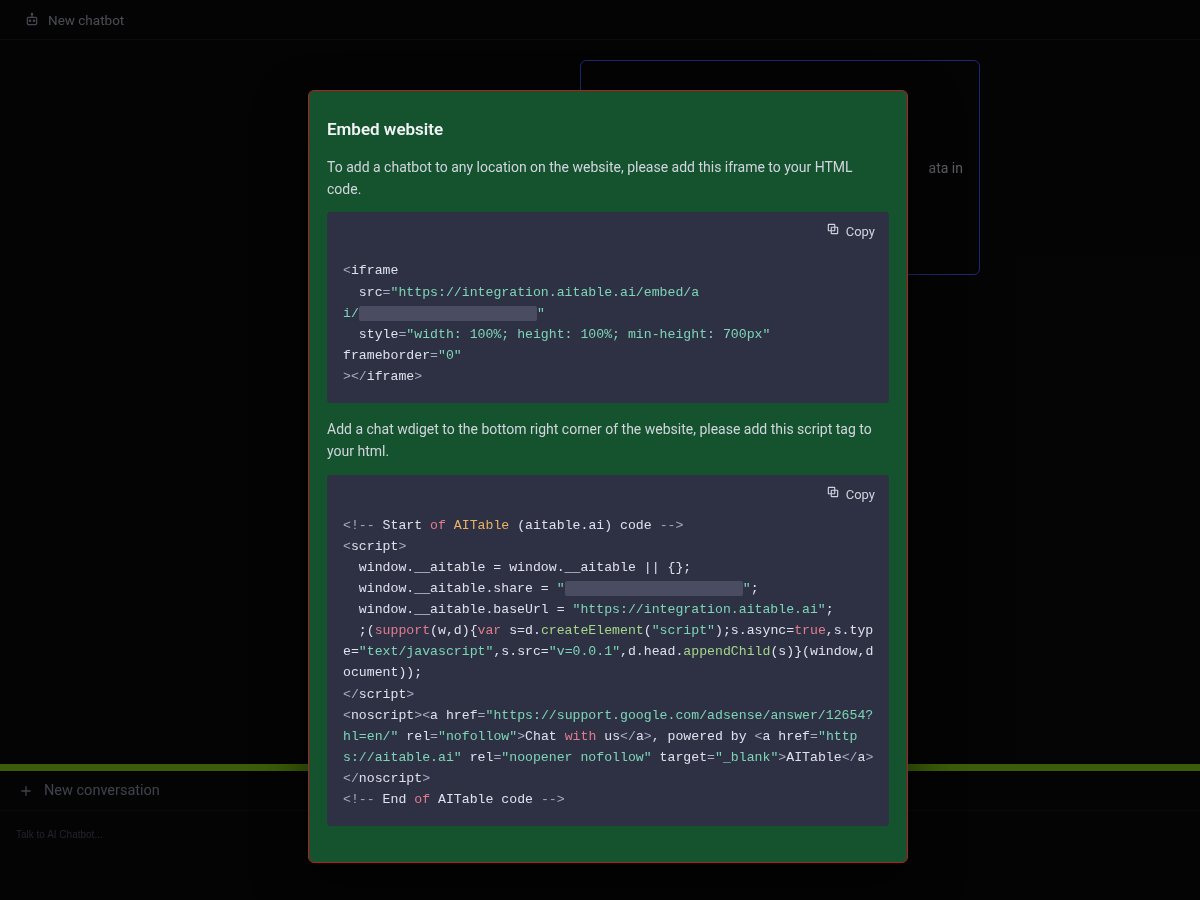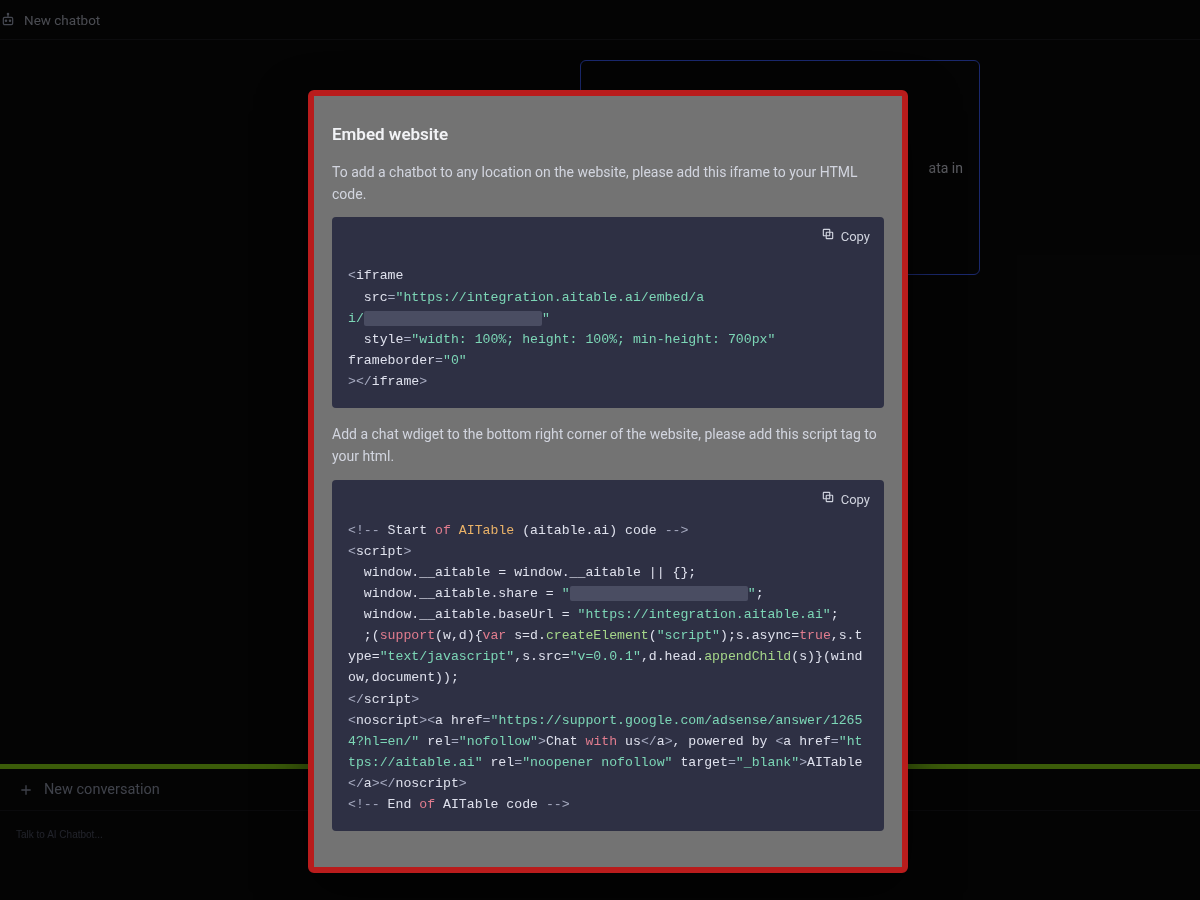--- a/index.html
+++ b/index.html
@@ -12,21 +12,21 @@
 }
 .overlay {
   position: absolute; inset: 0;
   background: rgba(0,0,0,0.55);
   z-index: 5;
 }
 .topbar {
   height: 40px;
   border-bottom: 1px solid #1b1c20;
   display: flex; align-items: center;
-  padding: 0 0;
+  padding: 0 24px;
   gap: 8px;
   color: #a5a8b5;
   font-size: 13.5px;
   position: relative;
   z-index: 1;
 }
 .robot-icon { width: 16px; height: 16px; display: inline-flex; }
 .robot-icon svg { width: 16px; height: 16px; stroke: #9aa0b3; }
 .card {
   position: absolute;
@@ -50,21 +50,21 @@
   bottom: 0; left: 0; right: 0;
   z-index: 1;
 }
 .newconv {
   height: 46px;
   display: flex; align-items: center;
   padding: 0 18px;
   gap: 10px;
   color: #8d93a5;
   font-size: 14.5px;
-  border-top: 5px solid #84cc16;
+  border-top: 7px solid #84cc16;
 }
 .inputbar {
   height: 90px;
   border-top: 1px solid #17181c;
 }
 .inputbar input {
   width: 100%; height: 46px;
   background: transparent; border: none;
   color: #9ba0b3;
   font-size: 10px;
@@ -72,22 +72,22 @@
 }
 .inputbar input::placeholder { color: #4c5060; }
 .plus { width: 16px; height: 16px; display:inline-flex; }
 .plus svg { width:16px; height:16px; stroke:#8d93a5; }
 
 .modal {
   position: absolute;
   left: 308px;
   top: 90px;
   width: 600px;
-  background: #737373;
-  border: 6px solid #b91c1c;
+  background: #14532d;
+  border: 1px solid #b91c1c;
   border-radius: 6px;
   box-shadow: 0 20px 50px rgba(0,0,0,0.6);
   z-index: 10;
   padding: 14px 18px 20px 18px;
 }
 .modal h3 {
   color: #f2f3f6;
   font-size: 17px;
   font-weight: 600;
   margin: 14px 0 18px 0;

